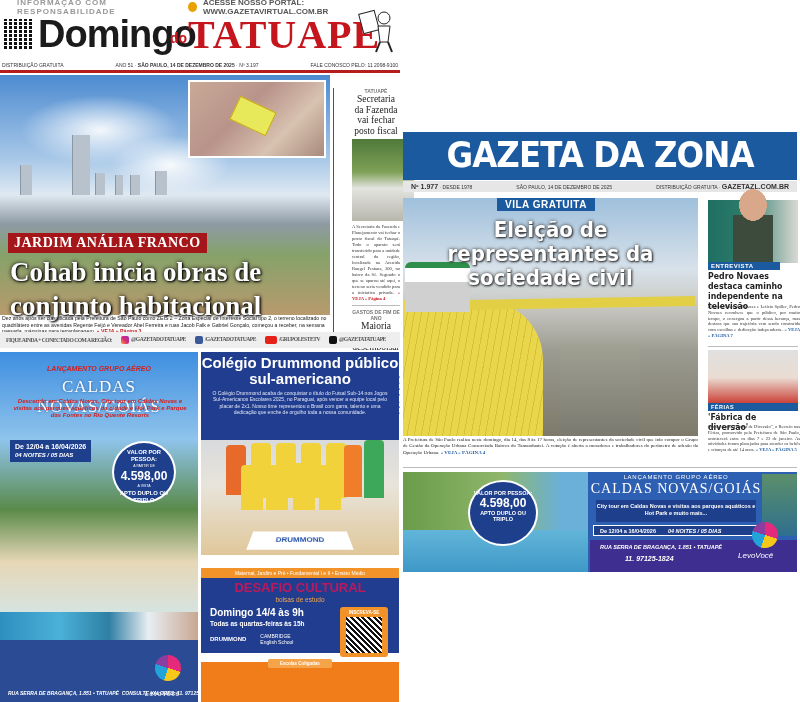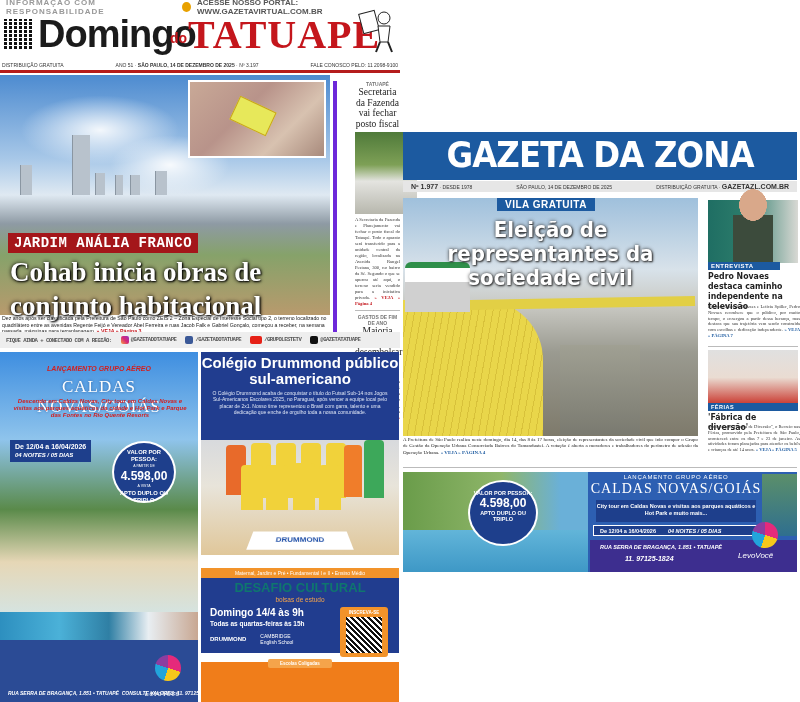--- a/index.html
+++ b/index.html
@@ -1,23 +1,23 @@
 <!DOCTYPE html>
 <html><head>
 <meta charset="utf-8">
 <style>
 *{box-sizing:border-box;margin:0;padding:0}
 body{width:800px;height:702px;background:#fff;position:relative;overflow:hidden;font-family:"Liberation Sans",sans-serif;color:#222}
 .abs{position:absolute}
 .serif{font-family:"Liberation Serif","DejaVu Serif",serif}
-.cond{font-family:Liberation Mono, monospace;letter-spacing:-0.5px}
+.cond{font-family:Liberation Serif, serif;letter-spacing:-0.5px}
 
 
 #left{left:0;top:0;width:400px;height:702px;background:#fff}
-.topstrip{left:0;top:0;width:400px;height:14px;font-size:8px;font-weight:bold;color:#555;display:flex;align-items:center;gap:6px;padding-left:6px}
+.topstrip{left:0;top:0;width:400px;height:14px;font-size:8px;font-weight:bold;color:#555;display:flex;align-items:center;gap:6px;padding-left:17px}
 .topstrip .gray{color:#999;letter-spacing:1px}
 .topstrip .dot{width:10px;height:10px;border-radius:50%;background:#e8a100;display:inline-block}
 .qr{left:4px;top:19px;width:30px;height:30px;background:
   repeating-linear-gradient(90deg,#111 0 3px,#fff 3px 5px),#111;}
 .qr::after{content:"";position:absolute;inset:0;background:repeating-linear-gradient(0deg,transparent 0 3px,#fff 3px 4px)}
 .gazeta{left:38px;top:13px;font-size:38px;font-weight:bold;color:#1b1b1b;letter-spacing:-1px}
 .do{left:170px;top:30px;font-size:14px;color:#c4161c;font-weight:bold}
 .tatuape{left:188px;top:11px;font-size:40px;font-weight:bold;color:#c4161c;letter-spacing:1px}
 .mascot{left:358px;top:8px;width:38px;height:46px}
 .infobar{left:0;top:60px;width:400px;height:10px;font-size:5px;color:#333;display:flex;justify-content:space-between;align-items:center;padding:0 2px}
@@ -26,21 +26,21 @@
 .heroimg{left:0;top:75px;width:330px;height:240px;background:linear-gradient(180deg,#4d8bd0 0%,#a8c8e8 35%,#dfe9f2 50%,#8e9aa4 62%,#86a26a 75%,#b89a6d 100%)}
 .sky-cloud{background:radial-gradient(ellipse at center,rgba(255,255,255,.9),rgba(255,255,255,0) 70%)}
 .inset{left:188px;top:80px;width:138px;height:78px;border:2px solid #fff;background:linear-gradient(135deg,#c9a997,#b8938a 40%,#d8c2b0 70%,#a88a7c);}
 .lot{left:233px;top:103px;width:40px;height:26px;background:#e7e85a;border:1px solid #c8a41a;transform:rotate(25deg)}
 .tower{background:#b8c2cc;border-left:1px solid #8a96a2}
 .kicker-red{left:8px;top:233px;background:#a4161a;color:#fff;font-weight:bold;font-size:14px;padding:2px 6px;letter-spacing:.5px}
 .hero-head{left:10px;top:255px;width:320px;color:#fff;font-size:27px;line-height:34px;font-weight:bold;text-shadow:1px 1px 2px #000,0 0 4px #000}
 .hero-caption{left:2px;top:315px;width:328px;font-size:5.2px;line-height:6.5px;color:#222}
 .hero-caption b{color:#c4161c}
 
-.sidecol{left:333px;top:81px;width:67px;height:255px;border-left:4px solid #6d28d9;padding-left:18px}
+.sidecol{left:333px;top:88px;width:67px;height:255px;border-left:1px solid #6d28d9;padding-left:18px}
 .side-kicker{font-size:5px;color:#777;text-align:center;font-weight:bold}
 .side-head{font-size:9.5px;line-height:10.5px;text-align:center;color:#222}
 .side-img{width:62px;height:82px;margin:3px 0;background:linear-gradient(180deg,#4f7a3a,#7ea056 40%,#e4e4e0 60%,#b7b7ad)}
 .side-text{font-size:4.6px;line-height:6px;text-align:justify;color:#333}
 .side-text b{color:#c4161c}
 
 .social{left:0;top:332px;width:400px;height:16px;background:#eee;font-size:5.6px;color:#555;display:flex;align-items:center;gap:9px;padding-left:6px;font-weight:bold}
 .sicon{display:inline-block;width:8px;height:8px;border-radius:2px;vertical-align:middle;margin-right:2px}
 
 .ad1{left:0;top:352px;width:198px;height:350px;background:linear-gradient(180deg,#3e8ee0 0%,#8fc4ec 25%,#5a8a4a 45%,#e6d7b6 60%,#cfe8f0 80%,#2a4d9a 86%)}
@@ -57,21 +57,21 @@
 
 .ad2{left:201px;top:352px;width:198px;height:350px;background:#fff}
 .ad2-top{left:201px;top:352px;width:198px;height:88px;background:#213d8f}
 .ad2-title{left:201px;top:355px;width:198px;text-align:center;font-size:15px;line-height:16px;color:#fff;font-weight:bold}
 .ad2-text{left:208px;top:390px;width:184px;text-align:center;font-size:5px;line-height:6.3px;color:#dfe6f5}
 .ad2-photo{left:201px;top:440px;width:198px;height:115px;background:linear-gradient(180deg,#d8dadd 0%,#e8e4da 40%,#e0c79a 100%)}
 .player{border-radius:4px 4px 0 0}
 .drum-logo{left:250px;top:530px;width:100px;height:20px;background:#fff;color:#2050a8;text-align:center;font-size:8px;font-weight:bold;line-height:20px;transform:perspective(60px) rotateX(25deg)}
 .ad2-levels{left:201px;top:568px;width:198px;height:10px;background:#f2932a;color:#fff;font-size:5px;text-align:center;line-height:10px}
 .ad2-blue{left:201px;top:578px;width:198px;height:75px;background:#213d8f}
-.ad2-desafio{left:201px;top:580px;width:198px;text-align:center;color:#0f766e;font-weight:bold;font-size:13px}
+.ad2-desafio{left:201px;top:580px;width:198px;text-align:center;color:#be185d;font-weight:bold;font-size:13px}
 .ad2-bolsas{left:201px;top:596px;width:198px;text-align:center;color:#f5a44a;font-size:6.5px}
 .ad2-dom{left:210px;top:607px;color:#fff;font-size:10px;font-weight:bold}
 .ad2-qua{left:210px;top:620px;color:#fff;font-size:6.5px;font-weight:bold}
 .ad2-qr{left:340px;top:607px;width:48px;height:50px;background:#f2932a;border-radius:3px;padding:3px}
 .ad2-qr .lbl{color:#fff;font-size:4.5px;font-weight:bold;text-align:center}
 .ad2-qr .code{width:36px;height:36px;margin:2px auto;background:repeating-linear-gradient(45deg,#111 0 2px,#fff 2px 4px)}
 .ad2-logos{left:210px;top:633px;color:#fff;font-size:5px}
 .ad2-orange{left:201px;top:662px;width:198px;height:40px;background:#f07d1a}
 .ad2-coligadas{left:268px;top:659px;width:64px;height:9px;background:#f5a44a;color:#fff;font-size:4.5px;font-weight:bold;text-align:center;line-height:9px;border-radius:2px}
 

